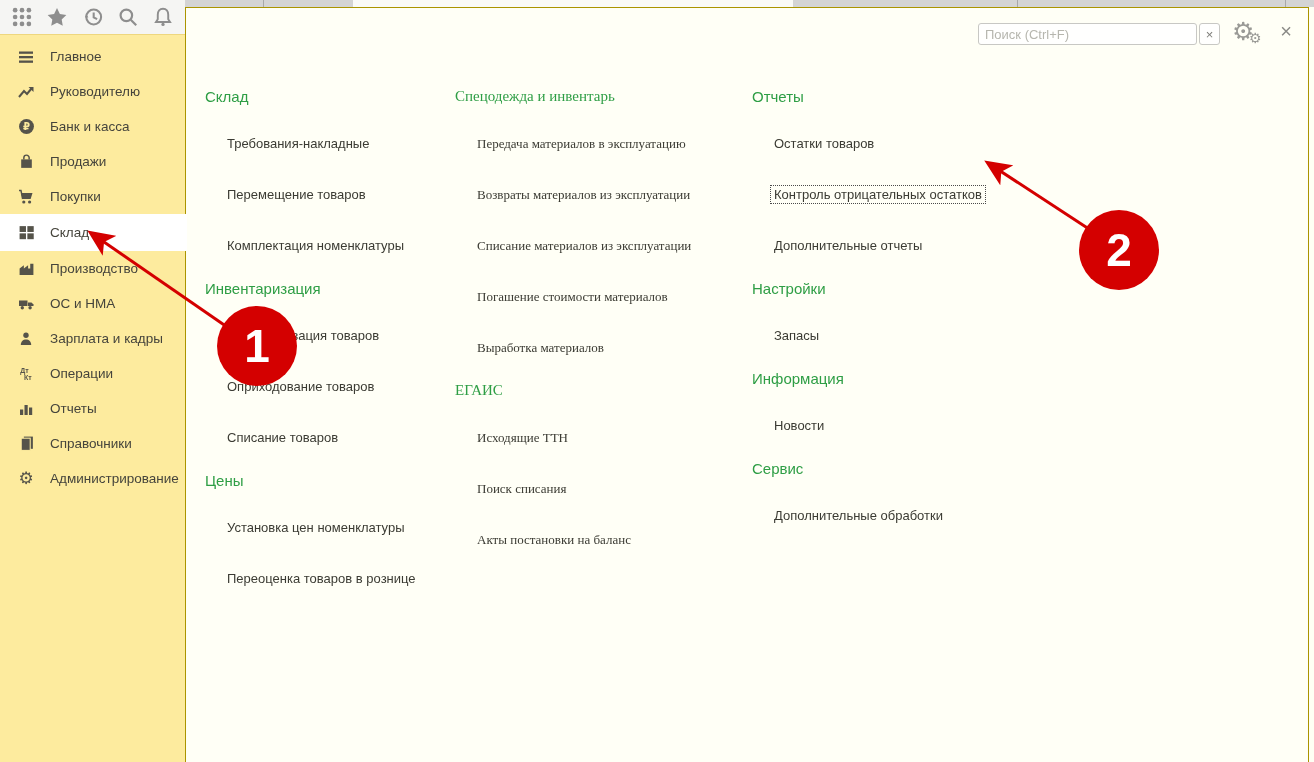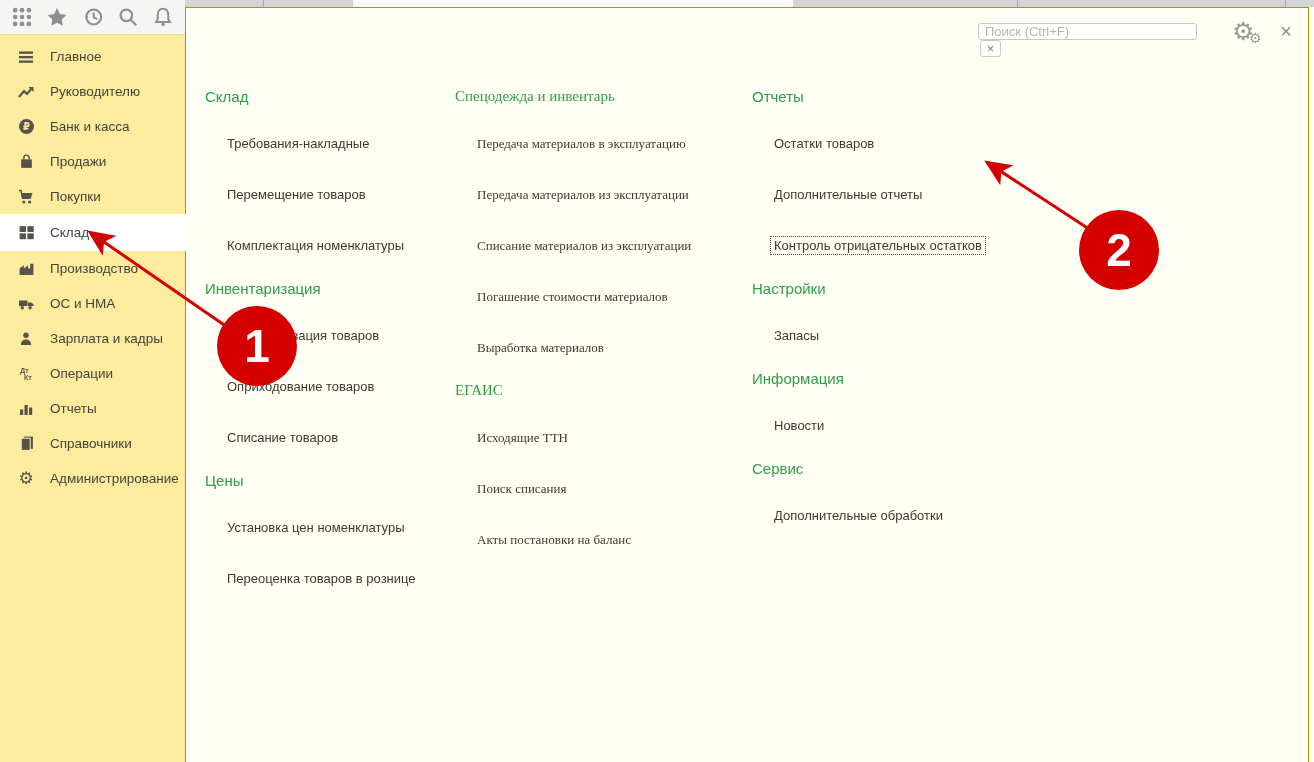--- a/index.html
+++ b/index.html
@@ -40,21 +40,21 @@
   .gear-glyph{font-size:17px;line-height:17px;color:#55534a;}
   
   .main-panel{
     position:absolute;left:185px;top:7px;width:1124px;height:755px;
     background:#fffff6;border:1px solid #ab9400;border-bottom:none;
     box-sizing:border-box;z-index:2;
   }
   
   .search-wrap{
     position:absolute;left:792px;top:15px;width:243px;height:22px;
-    display:flex;align-items:stretch;flex-direction:column;
+    display:flex;align-items:stretch;
   }
   .search-input{
     width:219px;height:22px;box-sizing:border-box;
     border:1px solid #c8c8c4;border-radius:3px;background:#fffffe;
     font-size:13px;padding:0 6px;color:#3b3b33;outline:none;
     font-family:"Liberation Sans","DejaVu Sans",sans-serif;
   }
   .search-input::placeholder{color:#b6b6ae;}
   .search-clear{
     width:21px;height:22px;margin-left:2px;box-sizing:border-box;
@@ -300,41 +300,41 @@
       <div class="section-title">Цены</div>
       <div class="menu-link">Установка цен номенклатуры</div>
       <div class="menu-link">Переоценка товаров в рознице</div>
     </div>
   </div>
 
   <div class="menu-col col-2">
     <div class="menu-section">
       <div class="section-title">Спецодежда и инвентарь</div>
       <div class="menu-link">Передача материалов в эксплуатацию</div>
-      <div class="menu-link">Передача материалов из эксплуатации</div>
+      <div class="menu-link">Возвраты материалов из эксплуатации</div>
       <div class="menu-link">Списание материалов из эксплуатации</div>
       <div class="menu-link">Погашение стоимости материалов</div>
       <div class="menu-link">Выработка материалов</div>
     </div>
     <div class="menu-section">
       <div class="section-title">ЕГАИС</div>
       <div class="menu-link">Исходящие ТТН</div>
       <div class="menu-link">Поиск списания</div>
       <div class="menu-link">Акты постановки на баланс</div>
     </div>
   </div>
 
   <div class="menu-col col-3">
     <div class="menu-section">
       <div class="section-title">Отчеты</div>
       <div class="menu-link">Остатки товаров</div>
-      <div class="menu-link">Дополнительные отчеты</div>
       <div class="menu-link">
         <span class="focus-box">Контроль отрицательных остатков</span>
       </div>
+      <div class="menu-link">Дополнительные отчеты</div>
     </div>
     <div class="menu-section">
       <div class="section-title">Настройки</div>
       <div class="menu-link">Запасы</div>
     </div>
     <div class="menu-section">
       <div class="section-title">Информация</div>
       <div class="menu-link">Новости</div>
     </div>
     <div class="menu-section">

